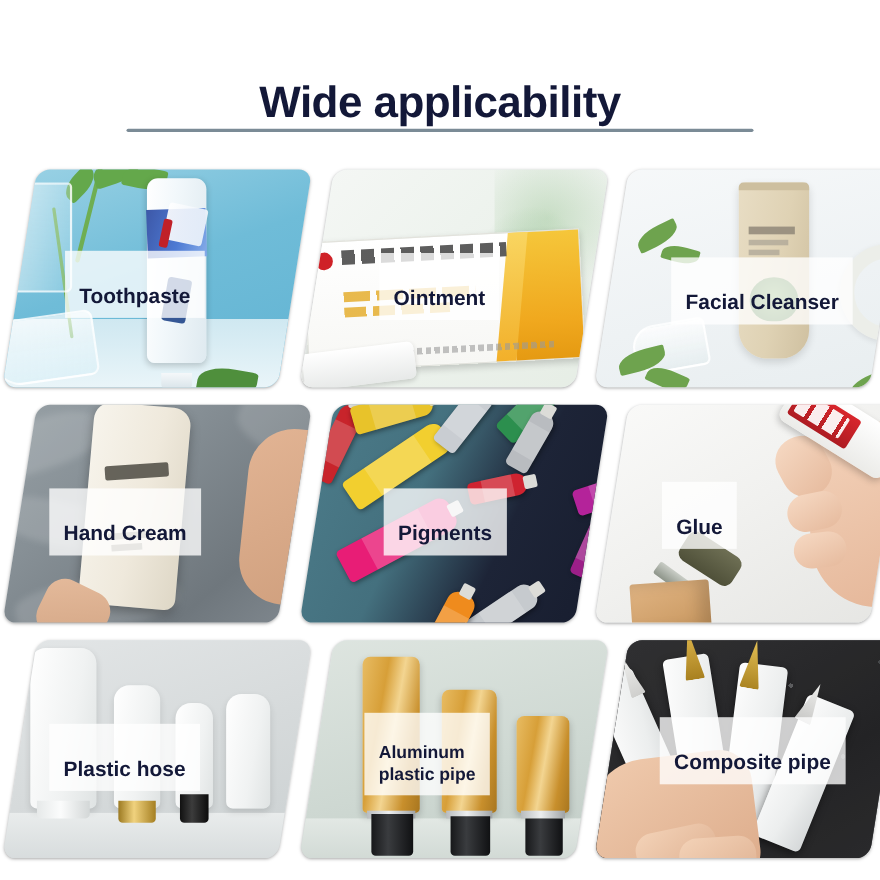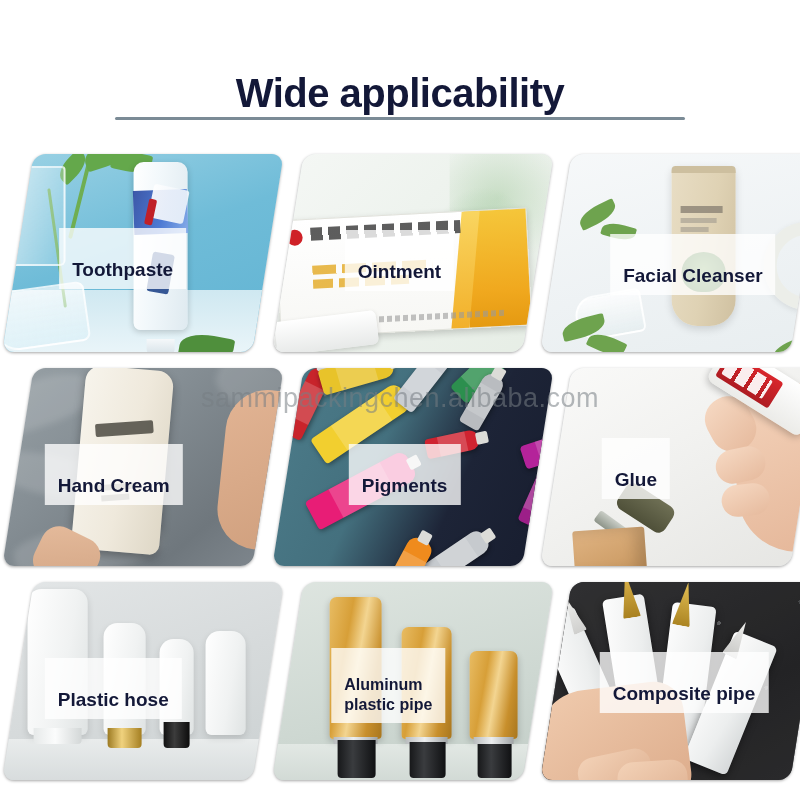--- a/index.html
+++ b/index.html
@@ -490,14 +490,13 @@
             <div class="ob f2" style="left:96px;bottom:-6px;width:70px;height:36px;transform:rotate(-4deg);"></div>
           </div>
         </div>
         <div class="plate" style="left:44px;top:70px;">
           <span>Composite pipe</span>
         </div>
       </div>
     </div>
   </div>
 
-  <div class="watermark">sammipackingchen.alibaba.com</div>
 </div>
 
 </body></html>

